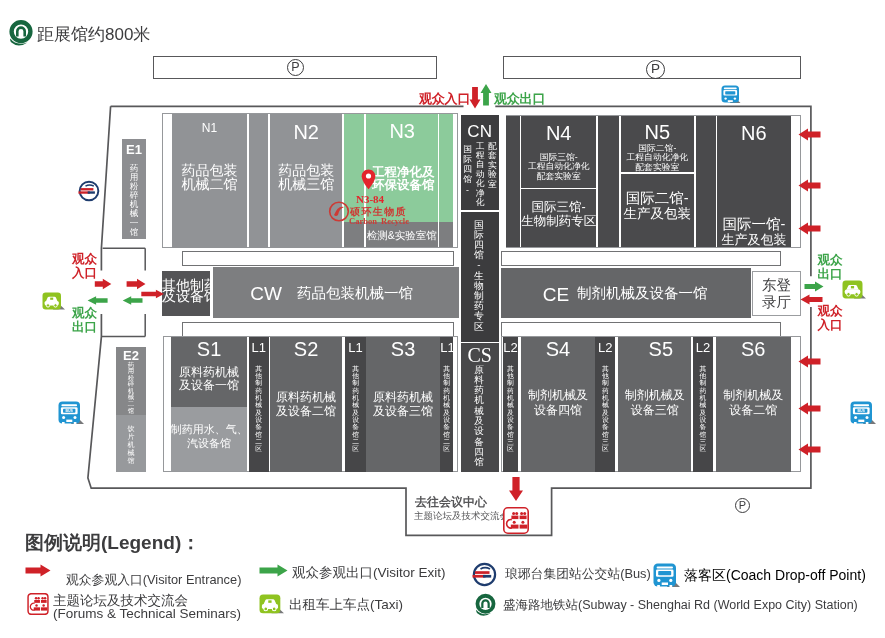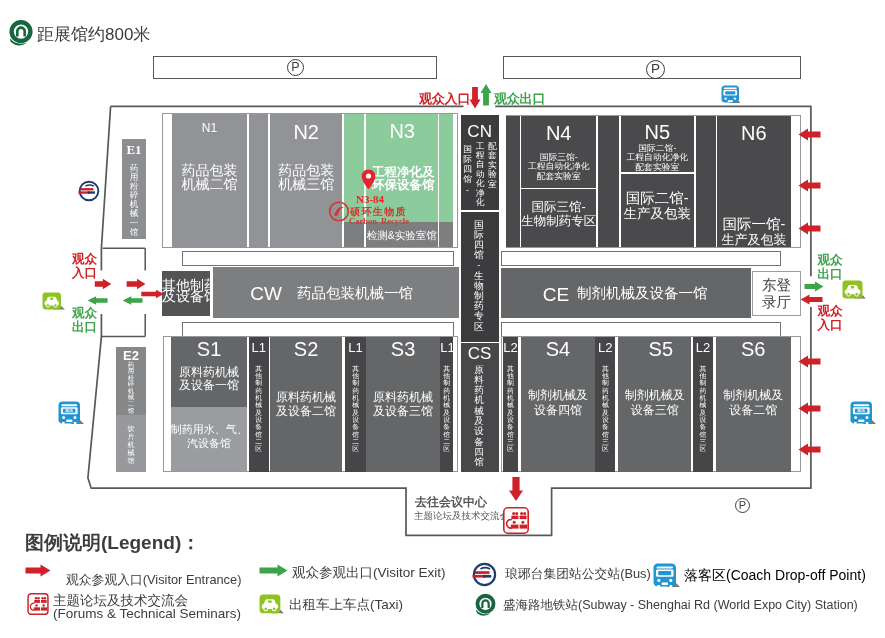--- a/index.html
+++ b/index.html
@@ -65,21 +65,21 @@
 <svg class="abs" style="left:78px;top:180px" width="22" height="22" viewBox="0 0 25 25">
 <circle cx="12.5" cy="12.5" r="10.6" fill="none" stroke="#1e3c6e" stroke-width="2.2"></circle>
 <rect x="3" y="9.2" width="14.5" height="2.7" fill="#cc2027"></rect>
 <rect x="0.5" y="12.9" width="13" height="2.7" fill="#cc2027"></rect>
 <rect x="11" y="12.9" width="8.2" height="2.7" fill="#1e3c6e"></rect>
 <path d="M18 7 Q13 4.4 8.5 7" fill="none" stroke="#1e3c6e" stroke-width="1.8"></path>
 </svg>
 
 <div class="blk" style="left:121.8px;top:139px;width:24.5px;height:100.3px;background:#8d8e91;"></div>
 
-<div class="lbl" style="left:121.8px;top:143px;width:24.5px;font-size:13px;font-weight:bold;font-family:Liberation Serif, serif;">E1</div>
+<div class="lbl" style="left:121.8px;top:143px;width:24.5px;font-size:13px;font-weight:bold;">E1</div>
 
 <div class="vtxt" style="left:124px;top:164px;width:20px;font-size:8.6px;line-height:9.1px;">药<br>用<br>粉<br>碎<br>机<br>械<br>一<br>馆</div>
 
 <div class="blk" style="left:116.3px;top:346.6px;width:29.4px;height:68.5px;background:#868789;"></div>
 
 <div class="lbl" style="left:116.3px;top:348.5px;width:29.4px;font-size:13px;font-weight:bold;">E2</div>
 
 <div class="vtxt" style="left:121px;top:361.5px;width:20px;font-size:6.4px;line-height:6.6px;">药<br>用<br>粉<br>碎<br>机<br>械<br>二<br>馆</div>
 
 <div class="blk" style="left:116.3px;top:415.1px;width:29.4px;height:56.6px;background:#97999c;"></div>
@@ -207,21 +207,21 @@
 <div class="lbl" style="left:536px;top:285px;width:40px;font-size:19px;">CE</div>
 
 <div class="lbl" style="left:577px;top:286px;width:130px;font-size:14.5px;">制剂机械及设备一馆</div>
 
 <div class="abs" style="left:751.6px;top:271.3px;width:49.9px;height:44.4px;border:1.3px solid #9b9da0;background:#fff;"></div>
 
 <div class="abs" style="left:751.6px;top:276.5px;width:49.9px;text-align:center;font-size:14.5px;line-height:17.5px;color:#3c3c3e;">东登<br>录厅</div>
 
 <div class="blk" style="left:460.5px;top:342.5px;width:38.3px;height:129px;background:#48484a;"></div>
 
-<div class="lbl" style="left:460.5px;top:345px;width:38.3px;font-size:17px;">CS</div>
+<div class="lbl" style="left:460.5px;top:345px;width:38.3px;font-size:20px;font-family:Liberation Serif, serif;">CS</div>
 
 <div class="vtxt" style="left:468px;top:364.5px;width:22px;font-size:9.5px;line-height:10.3px;">原<br>料<br>药<br>机<br>械<br>及<br>设<br>备<br>四<br>馆</div>
 
 <div class="abs" style="left:162.6px;top:335.8px;width:295.8px;height:135.8px;border:1.1px solid #96989b;"></div>
 
 <div class="abs" style="left:500.6px;top:335.8px;width:300.9px;height:135.8px;border:1.1px solid #96989b;"></div>
 
 <div class="blk" style="left:170.8px;top:337px;width:76.6px;height:70.2px;background:#656668;"></div>
 
 <div class="lbl" style="left:170.8px;top:339px;width:76.6px;font-size:20px;">S1</div>

